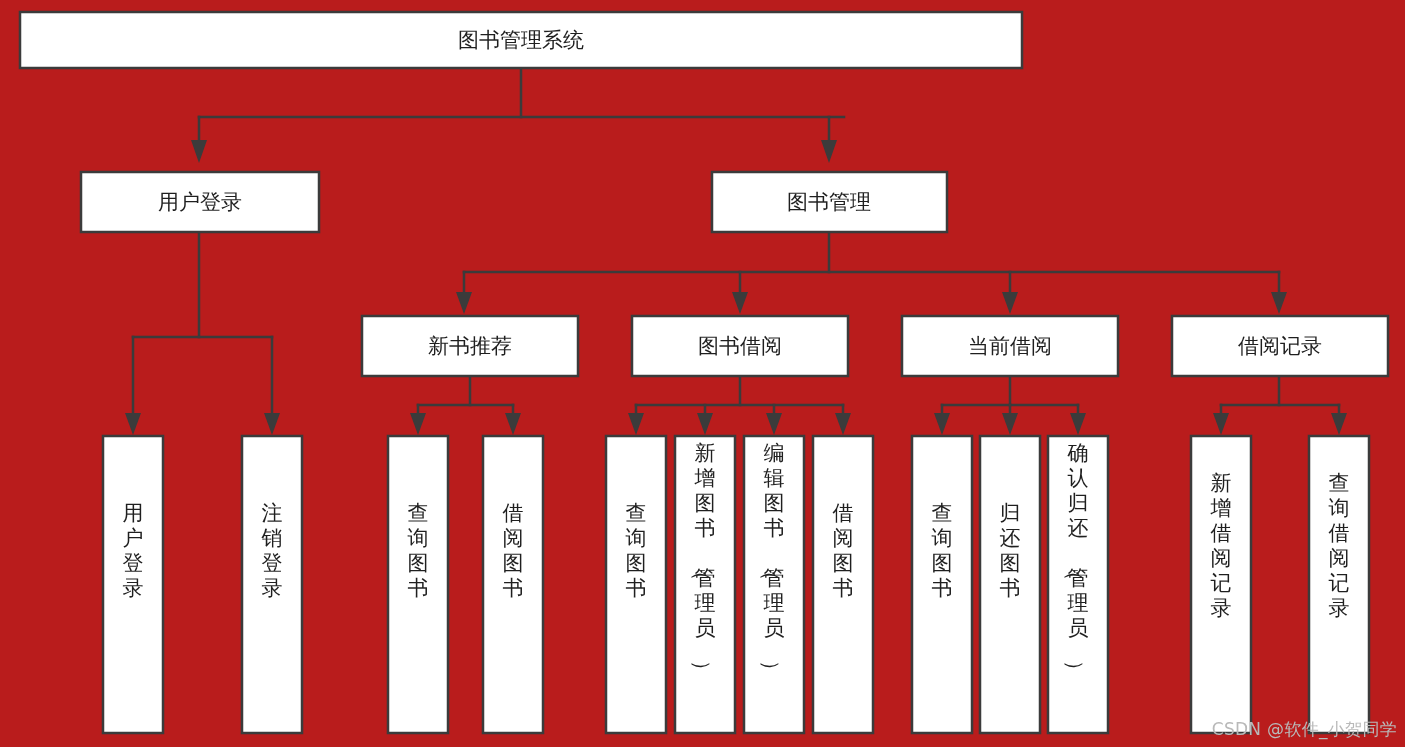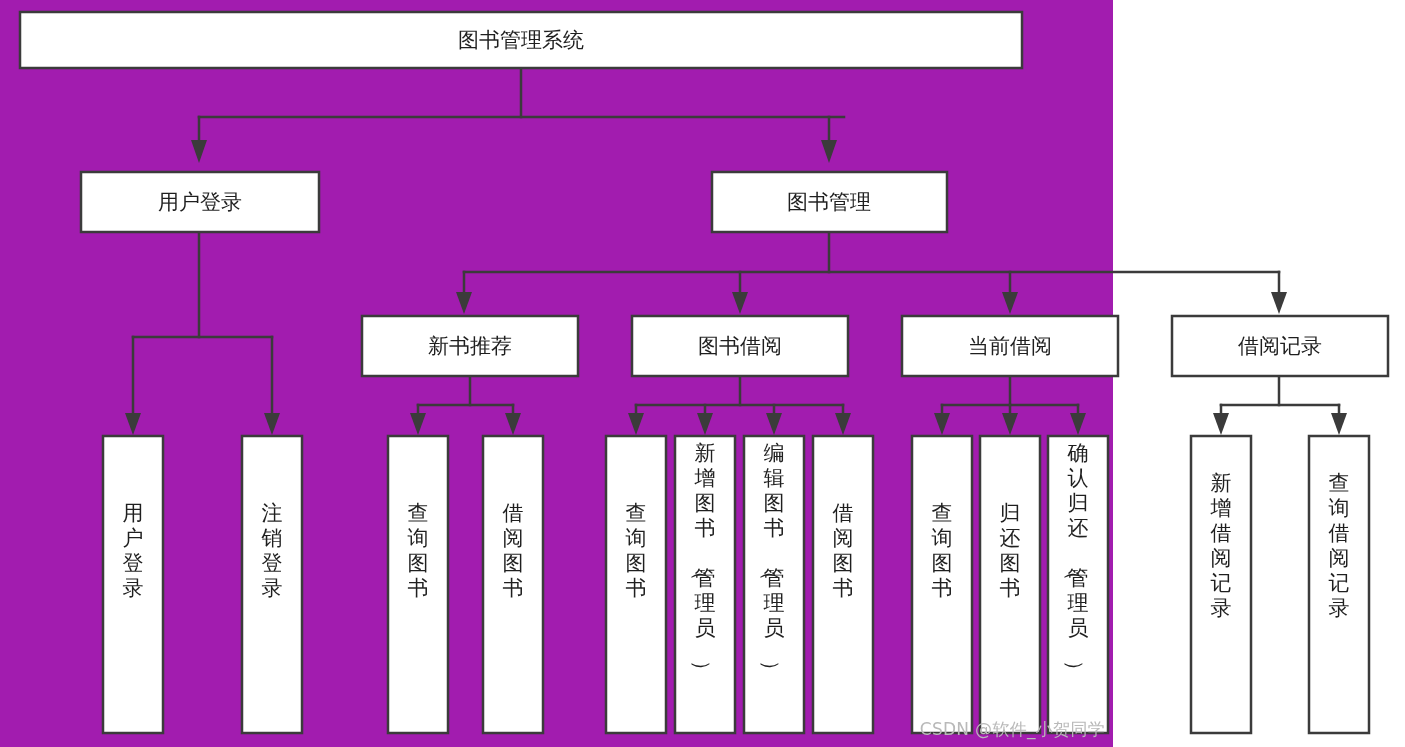--- a/index.html
+++ b/index.html
@@ -8,23 +8,23 @@
     background: #ffffff;
   }
   body {
     width: 1405px;
     height: 747px;
     font-family: "DejaVu Sans", "Liberation Sans", sans-serif;
     overflow: hidden;
   }
   #diagram-root {
     position: relative;
-    width: 1113px;
+    width: 1405px;
     height: 747px;
-    background: #a21caf;
+    background: #b91c1c;
   }
   svg.flow-canvas {
     position: absolute;
     left: 0;
     top: 0;
     width: 1405px;
     height: 747px;
     display: block;
   }
   .node-box {

